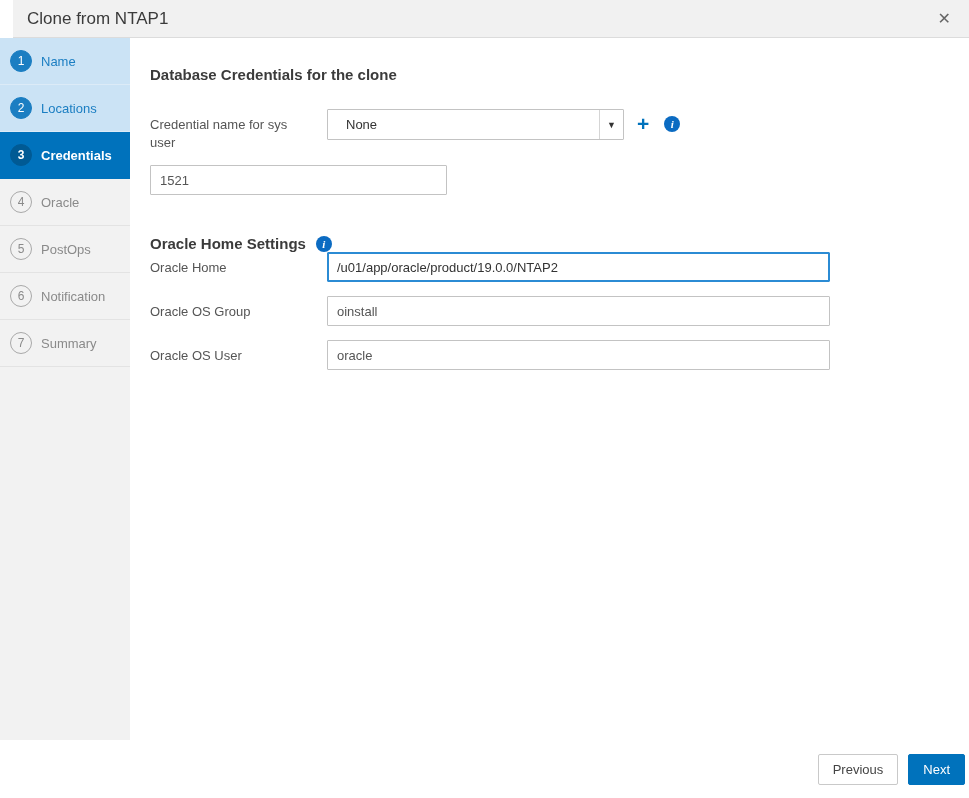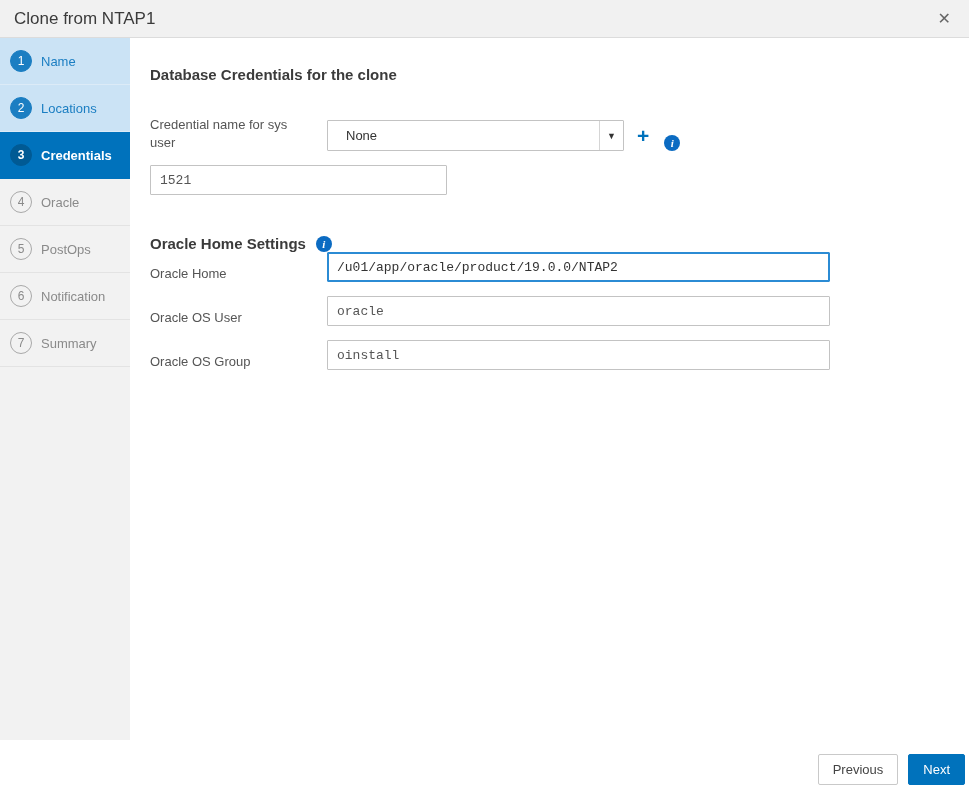--- a/index.html
+++ b/index.html
@@ -9,21 +9,21 @@
     background:#ffffff;
     color:#333;
     overflow:hidden;
   }
   .window { width:969px; height:798px; display:flex; flex-direction:column; background:#fff; }
 
   
   .titlebar {
     height:38px; background:#f1f1f1; border-bottom:1px solid #dcdcdc;
     display:flex; align-items:center; justify-content:space-between;
-    padding:0 14px; flex-shrink:0;
+    padding:0 14px; flex-shrink:0;margin-left:13px;
   }
   .titlebar .title { font-size:17px; color:#3b3b3b; }
   .titlebar .close {
     font-size:16px; color:#666; cursor:pointer; line-height:1;
     padding:2px 4px;
   }
 
   
   .body { flex:1; display:flex; min-height:0; }
 
@@ -46,26 +46,26 @@
 
   
   .content { flex:1; background:#ffffff; padding:28px 20px 0 20px; overflow:hidden; }
   .section-heading {
     font-size:15px; font-weight:bold; color:#3b3b3b;
     display:flex; align-items:flex-end; gap:10px;
   }
   .h1 { margin-bottom:26px; }
   .h2 { margin-top:40px; }
 
-  .form-row { display:flex; margin-bottom:14px; align-items:flex-end; }
+  .form-row { display:flex; margin-bottom:14px; align-items:flex-start; }
   .form-label { width:177px; font-size:13px; color:#555; padding-top:7px; padding-right:14px; line-height:1.35; }
 
   .text-input {
     height:30px; border:1px solid #c3c3c3; background:#fff;
-    font-family:Liberation Mono, monospace;
+    font-family:Liberation Sans, sans-serif;
     font-size:13px; color:#555; padding:0 9px; border-radius:1px;
   }
   .text-input.w-short { width:297px; }
   .text-input.w-long { width:503px; }
   .text-input.focused { border:1px solid #2b8bd4; box-shadow:0 0 0 1px #2b8bd4 inset; color:#333; }
 
   
   .dropdown {
     width:297px; height:31px; border:1px solid #c3c3c3; background:#fff;
     display:flex; align-items:center; cursor:pointer; border-radius:1px;padding-left:8px;
@@ -169,27 +169,27 @@
         <span>Oracle Home Settings</span>
         <span class="info-icon">i</span>
       </div>
 
       <div class="form-row">
         <div class="form-label">Oracle Home</div>
         <input class="text-input w-long focused" type="text" value="/u01/app/oracle/product/19.0.0/NTAP2" style="">
       </div>
 
       <div class="form-row">
-        <div class="form-label">Oracle OS User</div>
-        <input class="text-input w-long" type="text" value="oracle" style="">
+        <div class="form-label">Oracle OS Group</div>
+        <input class="text-input w-long" type="text" value="oinstall" style="">
       </div>
 
       <div class="form-row">
-        <div class="form-label">Oracle OS Group</div>
-        <input class="text-input w-long" type="text" value="oinstall" style="">
+        <div class="form-label">Oracle OS User</div>
+        <input class="text-input w-long" type="text" value="oracle" style="">
       </div>
 
     </div>
   </div>
 
   <div class="footer">
     <button class="btn btn-secondary">Previous</button>
     <button class="btn btn-primary">Next</button>
   </div>
 

